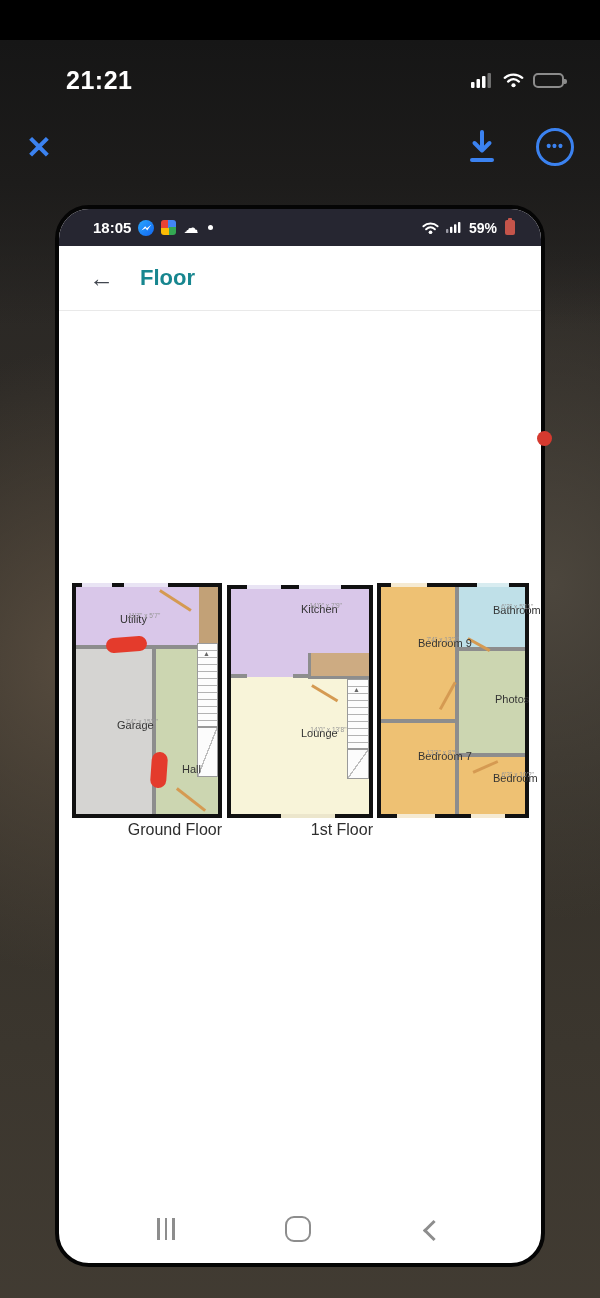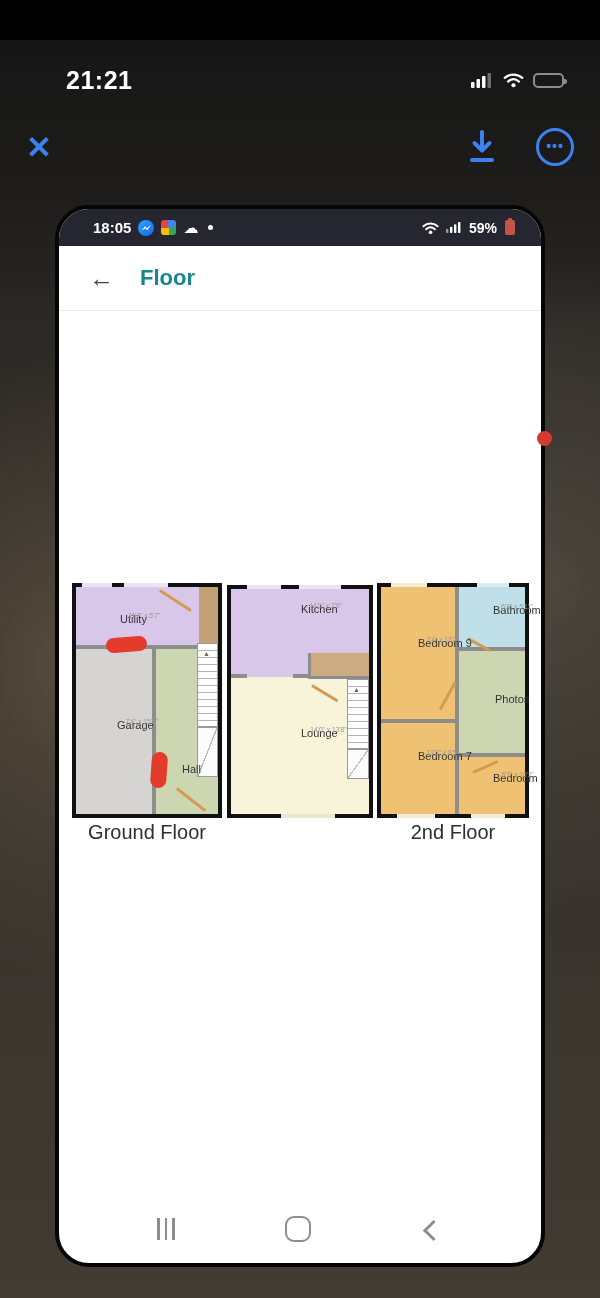--- a/index.html
+++ b/index.html
@@ -63,21 +63,21 @@
   .wall{background:#8d8d8d;}
   .win{height:4px;background:#e9e4f4;}
   .door{height:2.5px;background:#d59a52;transform-origin:left center;}
   .stairs{background:repeating-linear-gradient(180deg,#fdfdfd 0 6px,#b3b3b3 6px 7px);border:1px solid #9a9a9a;}
   .cupb{background:#fcfcfc linear-gradient(to bottom right,transparent 48%,#bdbdbd 48%,#bdbdbd 52%,transparent 52%);border:1px solid #9a9a9a;}
   .stair-arrow{color:#666;font-size:7px;line-height:1;}
   .scribble{background:#e43b2c;border-radius:9px;}
   .rl{text-align:center;transform:translate(-50%,0);white-space:nowrap;}
   .rl .nm{font-size:11px;color:#333;}
   .rl .dm{font-size:10px;color:#979797;transform:scale(.66);transform-origin:center top;margin-top:-1px;}
-  .floor-label{position:absolute;top:612px;text-align:center;font-size:20px;color:#2e2e2e;}
+  .floor-label{position:absolute;top:612px;text-align:right;font-size:16px;color:#2e2e2e;}
   .fl1{left:13px;width:150px;}
   .fl2{left:168px;width:146px;}
   .fl3{left:318px;width:152px;}
 </style>
 </head>
 <body>
 
 <div class="stage">
 
   <div class="ios-status">
@@ -231,21 +231,21 @@
         <div class="nm">Bedroom 7</div>
         <div class="dm">13'3" x 8'5"</div>
       </div>
       <div class="rl" style="left:112px;top:185px;">
         <div class="nm">Bedroom 3</div>
         <div class="dm">6'3" x 10'2"</div>
       </div>
     </div>
 
     <div class="floor-label fl1">Ground Floor</div>
-    <div class="floor-label fl3">2nd Floor</div>
+    <div class="floor-label fl2">1st Floor</div>
 
     <div class="a-nav">
       <button class="nav-recents">
           <i></i>
           <i></i>
           <i></i>
         </button>
       <button class="nav-home"></button>
       <button class="nav-back">
           <i></i>

